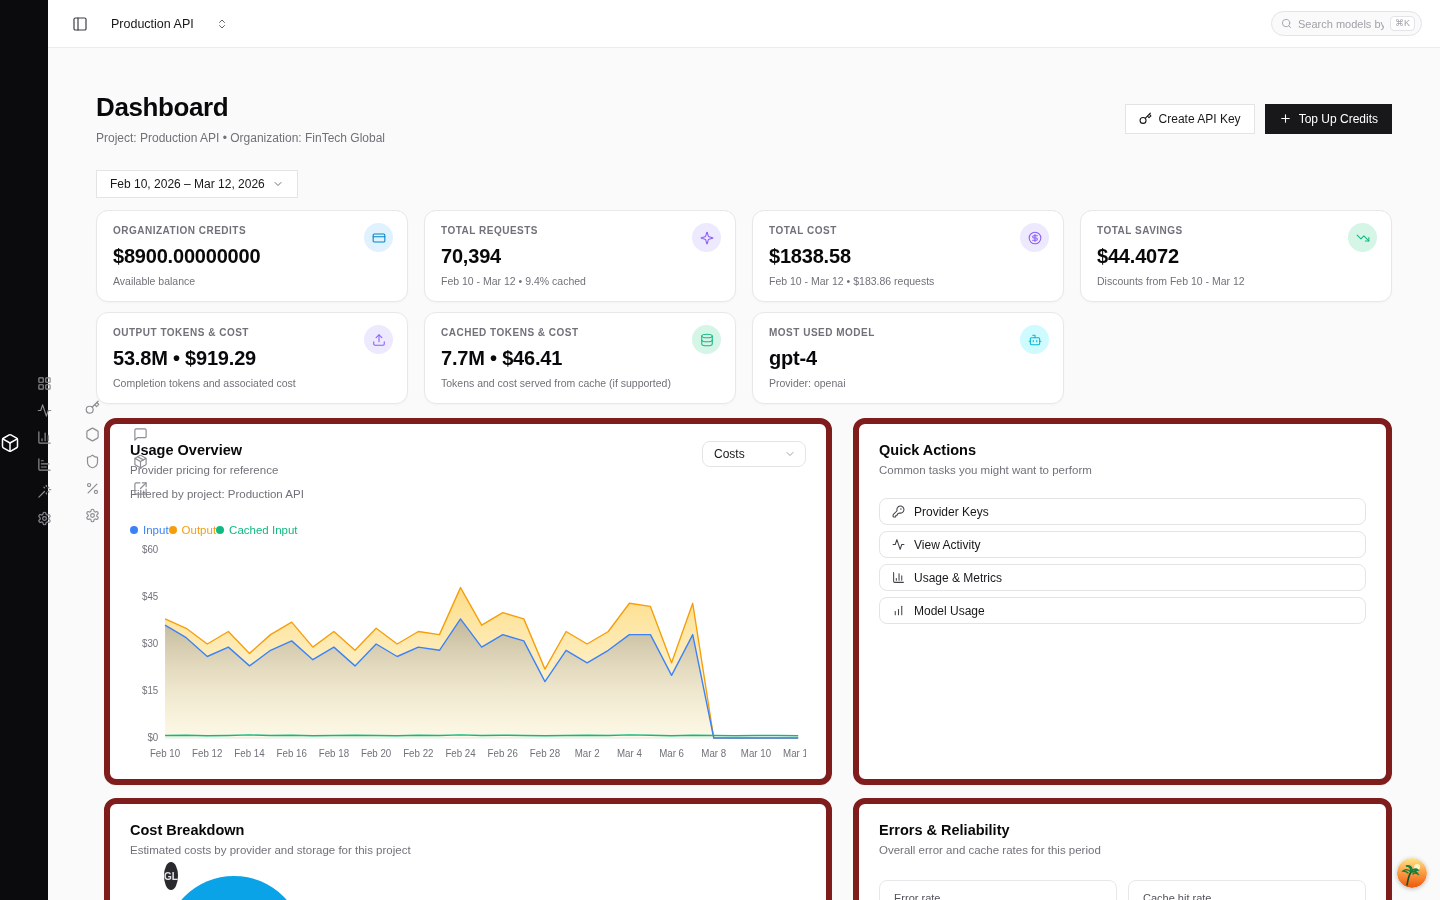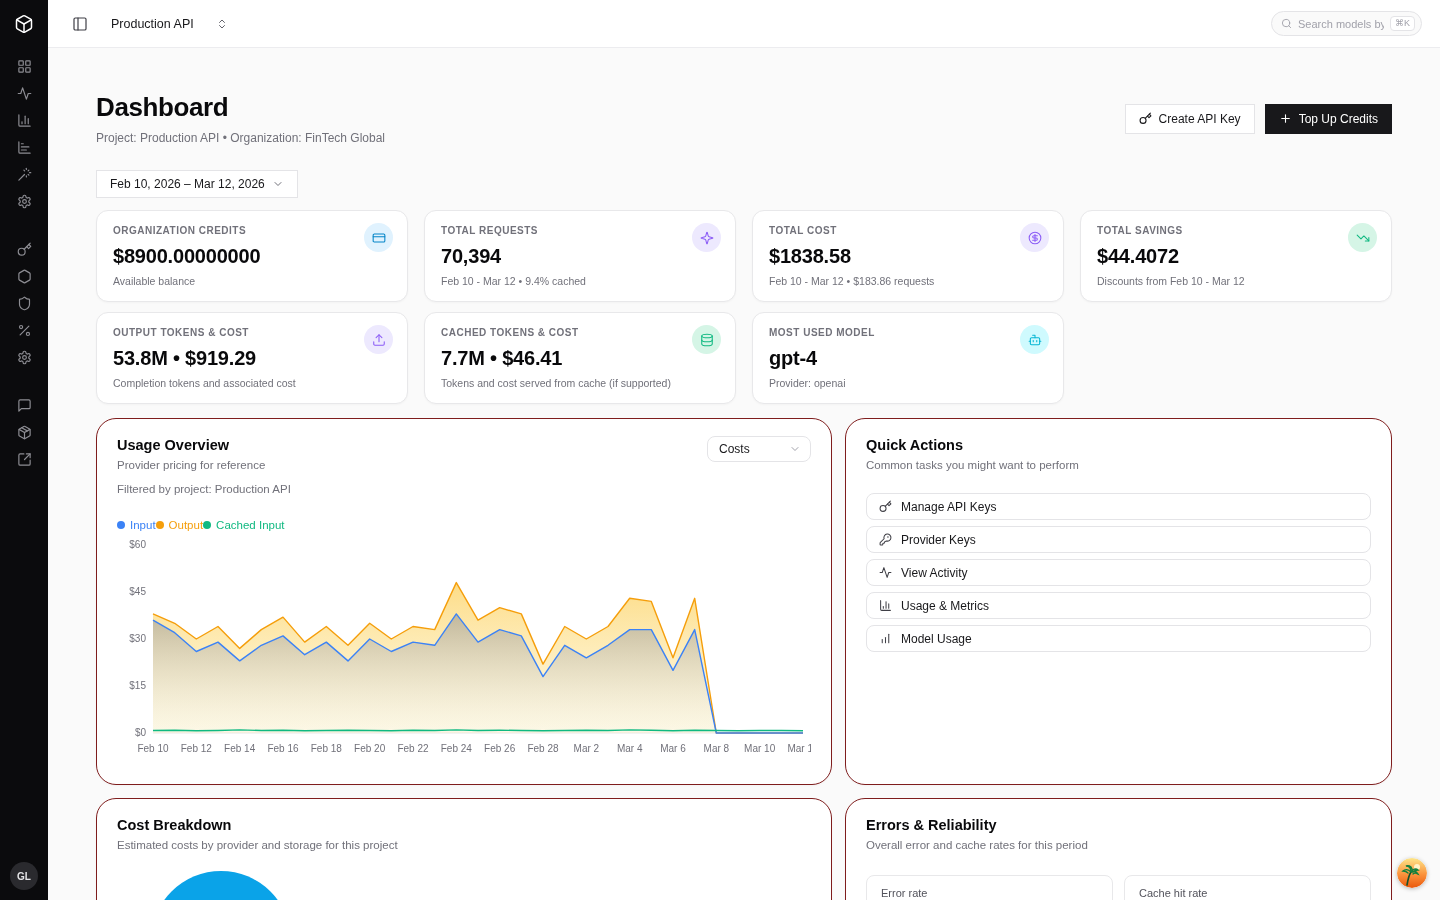--- a/index.html
+++ b/index.html
@@ -10,21 +10,21 @@
     color: #09090b;
     position: relative;
   }
   button { font-family: inherit; }
 
   
   .sprite { position: absolute; width: 0; height: 0; overflow: hidden; }
   .ic { display: block; fill: none; stroke: currentColor; stroke-width: 2; stroke-linecap: round; stroke-linejoin: round; width: 15px; height: 15px; }
 
   
-  .sidebar { position: fixed; left: 0; top: 0; bottom: 0; width: 48px; background: #0b0b0d; display: flex; flex-direction: column; align-items: center; padding: 11px 0 10px; z-index: 30; }
+  .sidebar { position: fixed; left: 0; top: 0; bottom: 0; width: 48px; background: #0b0b0d; display: flex; flex-direction: row; align-items: center; padding: 11px 0 10px; z-index: 30; }
   .logo { width: 26px; height: 26px; color: #fff; display: flex; align-items: center; justify-content: center; margin-bottom: 16px; cursor: pointer; background: none; border: none; }
   .logo .ic { width: 20px; height: 20px; stroke-width: 1.8; }
   .snav { display: flex; flex-direction: column; align-items: center; }
   .snav + .snav { margin-top: 21px; }
   .sbtn { width: 48px; height: 27px; display: flex; align-items: center; justify-content: center; background: none; border: none; color: #8d8d93; cursor: pointer; }
   .sbtn .ic { width: 15px; height: 15px; stroke-width: 1.9; }
   .avatar { margin-top: auto; width: 28px; height: 28px; border-radius: 50%; background: #2a2a2e; color: #e4e4e7; font-size: 10px; font-weight: 700; display: flex; align-items: center; justify-content: center; cursor: pointer; border: none; }
 
   
   .topbar { position: fixed; left: 48px; right: 0; top: 0; height: 48px; background: #fff; border-bottom: 1px solid #ececef; display: flex; align-items: center; padding: 0 18px 0 20px; z-index: 20; }
@@ -64,21 +64,21 @@
   .chip .ic { width: 14px; height: 14px; stroke-width: 1.8; }
   .tint-blue   { background: #e0f2fe; color: #0284c7; }
   .tint-purple { background: #ede9fe; color: #8b5cf6; }
   .tint-green  { background: #d5f5e6; color: #10b981; }
   .tint-cyan   { background: #cffafe; color: #06b6d4; }
 
   
   .mid, .bottom { display: grid; grid-template-columns: 736px 1fr; gap: 13px; }
   .mid { margin-top: 14px; }
   .bottom { margin-top: 13px; }
-  .card { position: relative; background: #fff; border: 1px solid #7f1d1d; border-radius: 20px; padding: 18px 20px; box-shadow: 0 1px 2px rgba(16,24,40,.03); }
+  .card { position: relative; background: #fff; border: 6px solid #7f1d1d; border-radius: 12px; padding: 18px 20px; box-shadow: 0 1px 2px rgba(16,24,40,.03); margin-left: 8px; }
   .mid .card { height: 367px; overflow: hidden; }
   .bottom .card { height: 380px; }
   .card h2 { font-size: 14.5px; font-weight: 700; color: #09090b; }
   .csub { font-size: 11.5px; color: #71717a; margin-top: 6px; }
   .filter-note { font-size: 11.5px; color: #71717a; margin-top: 12px; }
 
   .costs-dd { position: absolute; top: 17px; right: 20px; width: 104px; height: 26px; border: 1px solid #e4e4e7; border-radius: 8px; display: flex; align-items: center; justify-content: space-between; padding: 0 9px 0 11px; font-size: 12px; color: #18181b; background: #fff; cursor: pointer; }
   .costs-dd .ic { width: 12px; height: 12px; color: #a1a1aa; }
 
   .legend { display: flex; margin-top: 24px; font-size: 11.5px; font-weight: 500; align-items: center; }
@@ -526,26 +526,20 @@
           <path d="M36.0 197.5 L57.7 197.2 L79.3 197.8 L101.0 197.5 L122.7 196.9 L144.3 197.5 L166.0 197.2 L187.7 197.8 L209.3 197.5 L231.0 197.2 L252.7 197.5 L274.3 197.8 L296.0 197.2 L317.7 197.5 L339.3 196.9 L361.0 197.5 L382.7 197.2 L404.3 197.5 L426.0 197.8 L447.7 197.5 L469.3 197.2 L491.0 197.5 L512.7 196.9 L534.3 197.2 L556.0 197.8 L577.7 197.2 L599.3 197.5 L621.0 197.8 L642.7 197.5 L664.3 197.5 L686.0 197.8" fill="none" stroke="#10b981" stroke-width="1.4" stroke-linejoin="round"></path>
         </svg>
     </div>
 
     <div class="card">
       <h2>Quick Actions</h2>
       <div class="csub">Common tasks you might want to perform</div>
       <div class="qa-list">
         <button class="qa-btn">
             <svg class="ic">
-              <use href="#i-key"></use>
-            </svg>
-            <span>Manage API Keys</span>
-          </button>
-        <button class="qa-btn">
-            <svg class="ic">
               <use href="#i-key-round"></use>
             </svg>
             <span>Provider Keys</span>
           </button>
         <button class="qa-btn">
             <svg class="ic">
               <use href="#i-activity"></use>
             </svg>
             <span>View Activity</span>
           </button>

